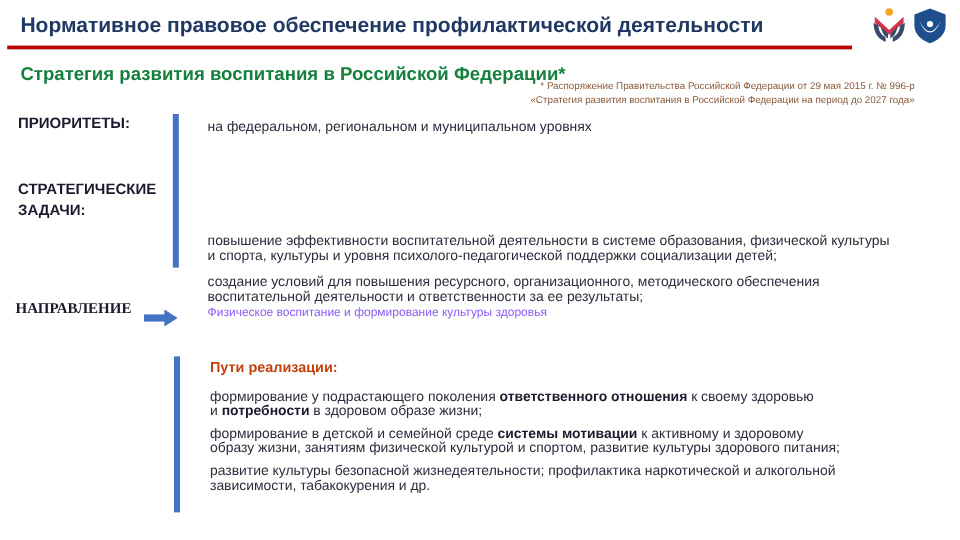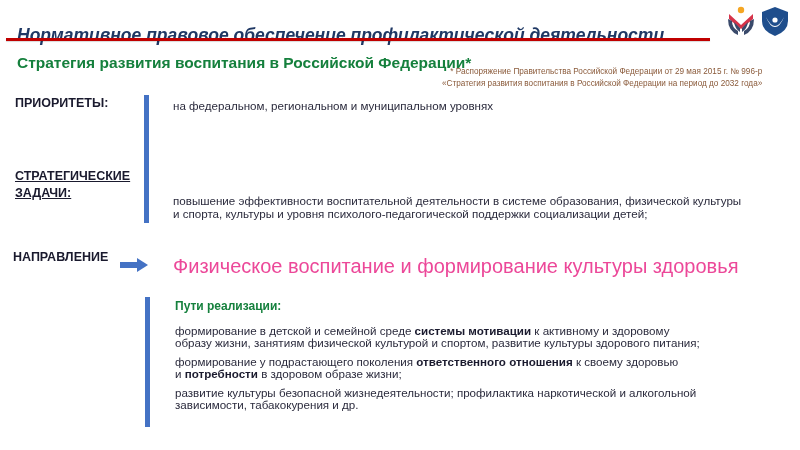--- a/index.html
+++ b/index.html
@@ -4,62 +4,62 @@
 <style>
   html, body { margin: 0; padding: 0; }
   body {
     width: 800px; height: 450px; position: relative; overflow: hidden;
     background: #ffffff;
     font-family: "Liberation Sans", sans-serif;
     color: #2a2a3e;
   }
   .abs { position: absolute; }
   .header-title {
-    left: 17px; top: 25px;
+    left: 17px; top: 11px;
     font-size: 17.5px; font-weight: bold; color: #1f3864;
-    letter-spacing: 0px; white-space: nowrap; font-style: italic;
+    letter-spacing: 0px; white-space: nowrap;
   }
   .header-rule {
     left: 6px; top: 38px; width: 704px; height: 3px;
     background: #c00000;
     box-shadow: 0 1px 1px rgba(0,0,0,0.15);
   }
   .logo1 { left: 726px; top: 5px; width: 30px; height: 32px; }
   .logo2 { left: 760px; top: 5px; width: 30px; height: 32px; }
   .subtitle {
     left: 17px; top: 54px;
     font-size: 15.5px; font-weight: bold; color: #15803d; white-space: nowrap;
   }
   .footnote {
     left: 439px; top: 66px;
     font-size: 8.2px; color: #8a5a3a; line-height: 12px; white-space: nowrap; text-align: right;
   }
   .label {
     font-weight: bold; font-size: 12.5px; color: #1a1a2e; line-height: 17px;
   }
   .label-priorities { left: 15px; top: 95px; text-align: center; }
-  .label-tasks { left: 15px; top: 168px; text-decoration: underline; }
-  .label-direction { left: 13px; top: 249px; }
+  .label-tasks { left: 15px; top: 150px; }
+  .label-direction { left: 13px; top: 249px; font-family: Liberation Serif, serif; }
   .vbar {
     width: 5px; background: #4472c4;
   }
   .vbar1 { left: 144px; top: 95px; height: 128px; }
   .vbar2 { left: 145px; top: 297px; height: 130px; }
   .body-text {
     font-size: 11.6px; color: #2b2b3d; line-height: 13px; white-space: nowrap;
   }
   .priorities-text { left: 173px; top: 99px; }
   .tasks-list { left: 173px; top: 150px; margin-top: 44px; }
   .tasks-list .item { margin-bottom: 8px; }
   .arrow { left: 120px; top: 258px; width: 28px; height: 14px; }
   .direction-text {
-    left: 173px; top: 255px; font-size: 20px; color: #ec4899; white-space: nowrap;
+    left: 173px; top: 255px; font-size: 10px; color: #8b5cf6; white-space: nowrap;
   }
   .ways-title {
-    left: 175px; top: 299px; font-size: 12px; font-weight: bold; color: #15803d;
+    left: 175px; top: 299px; font-size: 12px; font-weight: bold; color: #c2410c;
   }
   .ways-list { left: 175px; top: 325px; }
   .ways-list .item { margin-bottom: 8px; line-height: 11.5px; }
   b { color: #1a1a2e; }
 </style>
 </head>
 <body>
 
 <div class="abs header-title">Нормативное правовое обеспечение профилактической деятельности</div>
 <div class="abs header-rule"></div>
@@ -74,57 +74,61 @@
 </svg>
 <svg class="abs logo2" viewBox="0 0 30 32">
   <path d="M15 2 L28 7 L28 16 Q28 26 15 31 Q2 26 2 16 L2 7 Z" fill="#1f4e8c"></path>
   <path d="M6 12 Q15 30 24 12 Q20 22 15 22 Q10 22 6 12 Z" fill="#ffffff"></path>
   <circle cx="15" cy="15" r="2.6" fill="#ffffff"></circle>
 </svg>
 
 <div class="abs subtitle">Стратегия развития воспитания в Российской Федерации*</div>
 <div class="abs footnote">
   <div>* Распоряжение Правительства Российской Федерации от 29 мая 2015 г. № 996-р</div>
-  <div style="padding-left:3px">«Стратегия развития воспитания в Российской Федерации на период до 2032 года»</div>
+  <div style="padding-left:3px">«Стратегия развития воспитания в Российской Федерации на период до 2027 года»</div>
 </div>
 
 <div class="abs label label-priorities">ПРИОРИТЕТЫ:</div>
 <div class="abs vbar vbar1"></div>
 <div class="abs body-text priorities-text">
   <div>на федеральном, региональном и муниципальном уровнях</div>
 </div>
 
 <div class="abs label label-tasks">
   <div>СТРАТЕГИЧЕСКИЕ</div>
   <div>ЗАДАЧИ:</div>
 </div>
 <div class="abs body-text tasks-list">
   <div class="item">
     <div>повышение эффективности воспитательной деятельности в системе образования, физической культуры</div>
     <div>и спорта, культуры и уровня психолого-педагогической поддержки социализации детей;</div>
   </div>
+  <div class="item">
+    <div>создание условий для повышения ресурсного, организационного, методического обеспечения</div>
+    <div>воспитательной деятельности и ответственности за ее результаты;</div>
+  </div>
 </div>
 
 <div class="abs label label-direction">
   <div>НАПРАВЛЕНИЕ</div>
 </div>
 <svg class="abs arrow" viewBox="0 0 28 14">
   <rect x="0" y="4" width="18" height="6" fill="#4472c4"></rect>
   <polygon points="17,0 28,7 17,14" fill="#4472c4"></polygon>
 </svg>
 <div class="abs direction-text">Физическое воспитание и формирование культуры здоровья</div>
 
 <div class="abs vbar vbar2"></div>
 <div class="abs ways-title">Пути реализации:</div>
 <div class="abs body-text ways-list">
   <div class="item">
+    <div><span>формирование у подрастающего поколения </span><b>ответственного отношения</b><span> к своему здоровью</span></div>
+    <div><span>и </span><b>потребности</b><span> в здоровом образе жизни;</span></div>
+  </div>
+  <div class="item">
     <div><span>формирование в детской и семейной среде </span><b>системы мотивации</b><span> к активному и здоровому</span></div>
     <div><span>образу жизни, занятиям физической культурой и спортом, развитие культуры здорового питания;</span></div>
-  </div>
-  <div class="item">
-    <div><span>формирование у подрастающего поколения </span><b>ответственного отношения</b><span> к своему здоровью</span></div>
-    <div><span>и </span><b>потребности</b><span> в здоровом образе жизни;</span></div>
   </div>
   <div class="item">
     <div><span>развитие культуры безопасной жизнедеятельности; профилактика наркотической и алкогольной</span></div>
     <div><span>зависимости, табакокурения и др.</span></div>
   </div>
 </div>
 
 </body></html>

